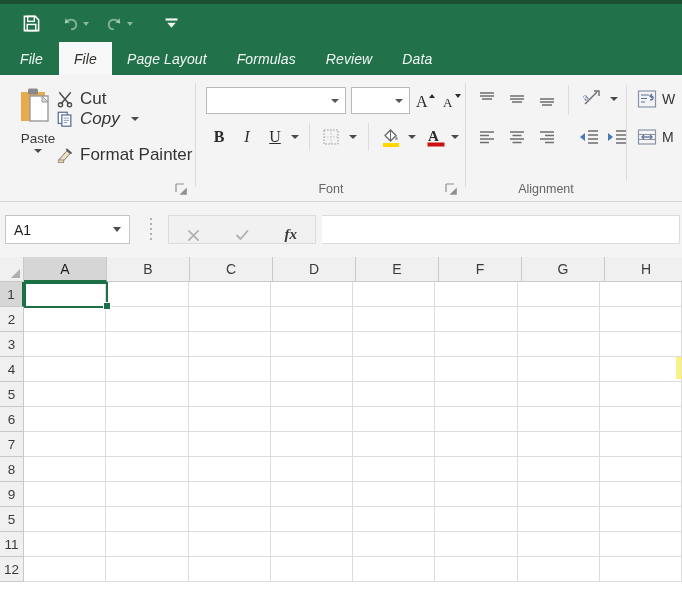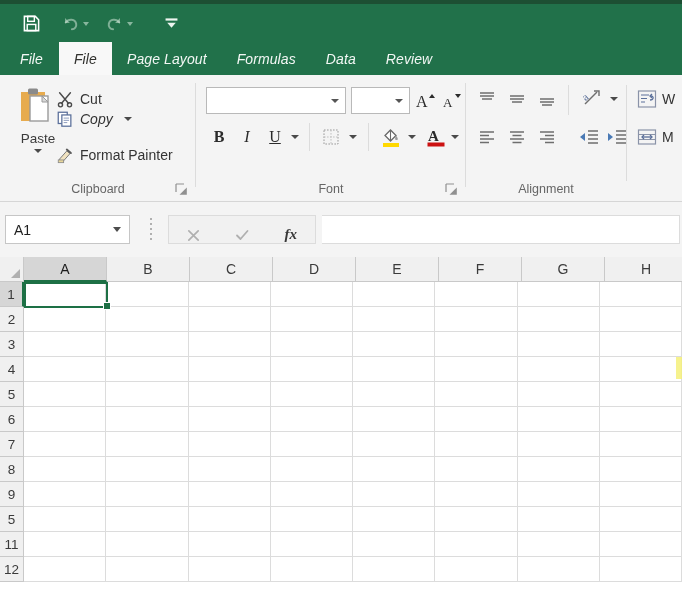--- a/index.html
+++ b/index.html
@@ -118,21 +118,21 @@
     width: 0; height: 0;
     border-left: 4px solid transparent;
     border-right: 4px solid transparent;
     border-top: 4.5px solid #4a4a4a;
   }
   .cb-item {
     position: absolute; left: 56px;
     display: flex; align-items: center; gap: 6px;
     height: 24px;
   }
-  .cb-text { font-size: 14px; color: #343434; white-space: nowrap; }
+  .cb-text { font-size: 17px; color: #343434; white-space: nowrap; }
   .mini-caret {
     width: 0; height: 0; margin-left: 5px;
     border-left: 4px solid transparent;
     border-right: 4px solid transparent;
     border-top: 4.5px solid #4a4a4a;
   }
 
   
   #grp-font { left: 196px; width: 270px; }
   .combo {
@@ -348,22 +348,22 @@
       </svg>
     </div>
   </div>
 
   <div class="tabbar"></div>
   <div class="tabs">
     <div class="tab file">File</div>
     <div class="tab active">File</div>
     <div class="tab">Page Layout</div>
     <div class="tab">Formulas</div>
+    <div class="tab">Review</div>
     <div class="tab">Data</div>
-    <div class="tab">Review</div>
   </div>
 
   <div class="ribbon">
 
     <div class="grp" id="grp-clipboard">
 
       <div class="paste-big">
         <svg width="44" height="44" viewBox="0 0 44 44">
           <rect x="5" y="7" width="24" height="29" fill="#e7ab4e"></rect>
           <rect x="12" y="3.5" width="10" height="6" rx="1.5" fill="#8a8a8a"></rect>
@@ -395,21 +395,20 @@
 
       <div class="cb-item" style="top:68px;">
         <svg width="18" height="18" viewBox="0 0 20 20">
           <path d="M3.5 15 L12 5.5 L15.5 8.5 L7.5 17.5 Z" fill="#f0e2c0" stroke="#7a7a7a" stroke-width="1.1"></path>
           <path d="M12 4 L16.5 7.8" stroke="#5a5a5a" stroke-width="2.2" stroke-linecap="round"></path>
           <rect x="2.5" y="15.5" width="6" height="3" fill="#e8d79a" stroke="#8a8a8a" stroke-width="0.9"></rect>
         </svg>
         <span class="cb-text">Format Painter</span>
       </div>
 
-      <div class="grp-label">Clipboard</div>
       <div class="dlg-launcher" style="right:8px;">
         <svg width="13" height="13" viewBox="0 0 13 13">
           <path d="M1 1 H9 M1 1 V9" stroke="#6a6a6a" stroke-width="1.2" fill="none"></path>
           <path d="M4.5 11.8 L11.8 11.8 L11.8 4.5 Z" fill="#6a6a6a"></path>
         </svg>
       </div>
       <div class="grp-sep" style="right:0;"></div>
     </div>
 
     <div class="grp" id="grp-font">

